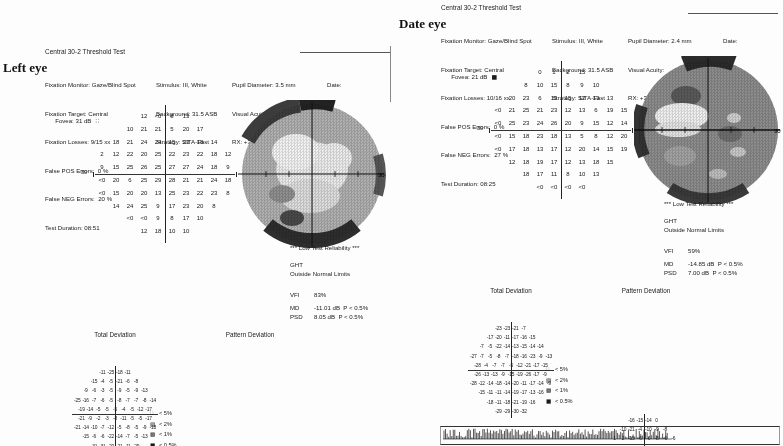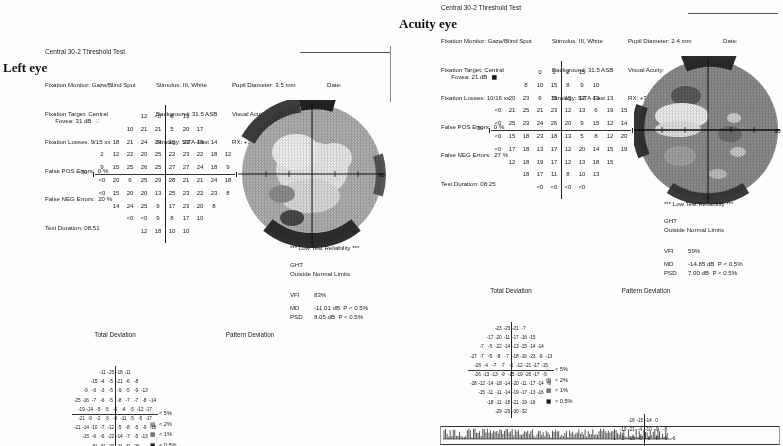--- a/index.html
+++ b/index.html
@@ -398,21 +398,21 @@
     <div class="abs gaze">
       <svg width="350" height="15" viewBox="0 0 350 15">
           <path d="M3.0 12V5.6M4.5 12V8.2M6.1 12V4.4M7.7 12V4.2M9.2 12V4.3M10.8 12V5.1M12.3 12V6.8M13.8 12V3.1M15.4 12V6.3M17.0 12V5.6M18.5 12V10.3M20.1 12V6.9M21.6 12V4.8M23.2 12V10.1M24.7 12V6.1M26.3 12V7.7M27.8 12V4.4M29.4 12V8.9M30.9 12V8.1M32.5 12V6.2M34.0 12V6.6M35.6 12V2.8M37.1 12V2.1M38.6 12V3.9M40.2 12V4.0M41.8 12V2.8M43.3 12V8.0M44.9 12V6.4M46.4 12V8.1M48.0 12V6.7M49.5 12V6.2M51.1 12V1.8M52.6 12V2.8M54.1 12V8.6M55.7 12V3.7M57.3 12V5.5M58.8 12V5.8M60.4 12V5.0M61.9 12V2.5M63.5 12V1.9M65.0 12V7.2M66.6 12V6.9M68.1 12V9.7M69.7 12V7.9M71.2 12V10.0M72.8 12V3.4M74.3 12V6.2M75.9 12V2.9M77.4 12V5.6M79.0 12V5.1M80.5 12V2.6M82.0 12V8.7M83.6 12V6.3M85.2 12V2.6M86.7 12V1.6M88.3 12V4.2M89.8 12V3.4M91.4 12V4.9M92.9 12V2.3M94.5 12V9.0M96.0 12V3.2M97.5 12V5.6M99.1 12V9.1M100.7 12V2.7M102.2 12V7.0M103.8 12V4.6M105.3 12V8.9M106.9 12V2.2M108.4 12V5.5M110.0 12V5.6M111.5 12V3.9M113.0 12V1.8M114.6 12V3.5M116.2 12V7.8M117.7 12V8.3M119.3 12V10.3M120.8 12V6.6M122.4 12V4.7M123.9 12V6.7M125.5 12V3.9M127.0 12V7.8M128.6 12V7.9M130.1 12V8.8M131.7 12V4.1M133.2 12V8.5M134.8 12V10.1M136.3 12V3.3M137.8 12V6.2M139.4 12V1.6M141.0 12V6.5M142.5 12V3.4M144.1 12V7.3M145.6 12V1.8M147.2 12V1.9M148.7 12V7.0M150.3 12V6.4M151.8 12V1.9M153.3 12V7.6M154.9 12V9.4M156.5 12V6.0M158.0 12V2.5M159.6 12V6.1M161.1 12V2.5M162.7 12V1.7M164.2 12V4.0M165.8 12V6.8M167.3 12V6.4M168.8 12V5.6M170.4 12V4.2M172.0 12V3.6M173.5 12V10.0M175.1 12V8.4M176.6 12V8.2M178.2 12V6.2M179.7 12V3.9M181.3 12V9.3M182.8 12V5.8M184.3 12V7.6M185.9 12V3.8M187.5 12V3.3M189.0 12V9.2M190.6 12V3.3M192.1 12V5.5M193.7 12V7.8M195.2 12V3.1M196.8 12V6.8M198.3 12V2.7M199.8 12V3.0" stroke="#111" stroke-width="0.7" fill="none"></path>
           <path d="M2 12H204.4" stroke="#111" stroke-width="0.6"></path>
         </svg>
     </div>
     <div class="abs divider"></div>
   </div>
 
   <div class="panel panel-right">
-    <div class="abs eye-label">Acuity eye</div>
+    <div class="abs eye-label">Date eye</div>
     <div class="abs title">Central 30-2 Threshold Test</div>
     <div class="abs scanline" style="left:292px;top:13px;width:90px;height:1px;"></div>
 
     <div class="abs hdr hdr-col1">
       <div>Fixation Monitor: Gaze/Blind Spot</div>
       <div>Fixation Target: Central</div>
       <div>Fixation Losses: 10/16 xx</div>
       <div>False POS Errors:  0 %</div>
       <div>False NEG Errors:  27 %</div>
       <div>Test Duration: 08:25</div>

